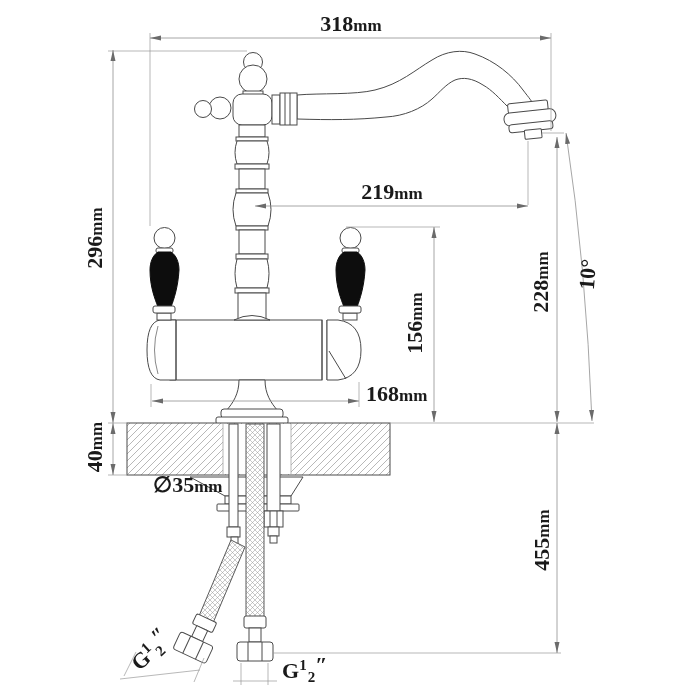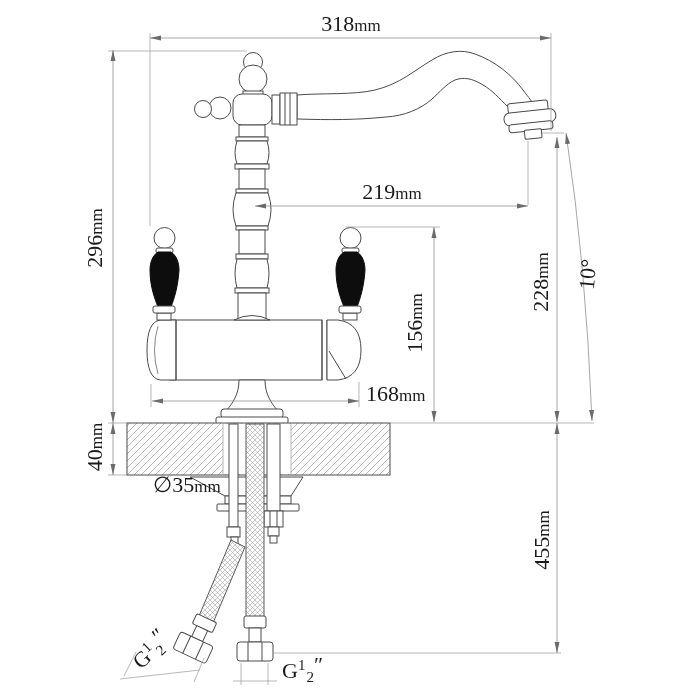--- a/index.html
+++ b/index.html
@@ -1,16 +1,16 @@
 <!DOCTYPE html>
 <html><head>
 <meta charset="utf-8">
 <style>
   html,body{margin:0;padding:0;background:#fff;}
-  #stage{width:689px;height:700px;position:relative;background:#ffffff;overflow:hidden;}
+  #stage{width:689px;height:700px;position:relative;background:#ffffff;overflow:hidden;font-weight:bold;}
   svg{display:block;}
   
   .ln   {fill:none;stroke:#4a4a4a;stroke-width:1;}
   .part {fill:#ffffff;stroke:#4a4a4a;stroke-width:1;}
   .detail{fill:none;stroke:#6a6a6a;stroke-width:0.8;}
   .dim  {fill:none;stroke:#8f8f8f;stroke-width:0.8;}
   .ext  {fill:none;stroke:#9a9a9a;stroke-width:0.7;}
   .holedge{fill:none;stroke:#9a9a9a;stroke-width:0.7;}
   .dimtext{font-family:"Liberation Serif","DejaVu Serif",serif;font-size:22px;fill:#1a1a1a;}
   .unit{font-size:17px;}

